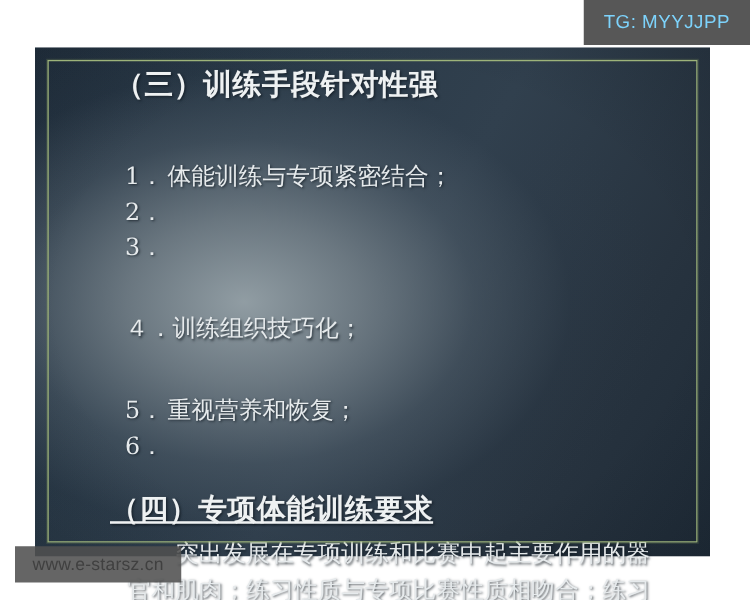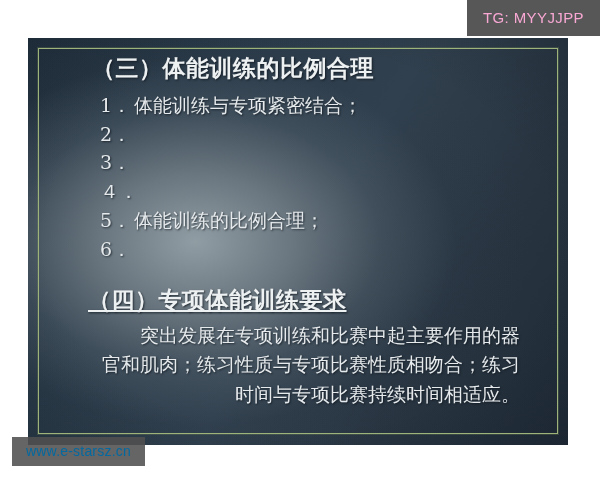--- a/index.html
+++ b/index.html
@@ -97,92 +97,93 @@
     white-space: nowrap;
     padding-left: 14px;
     display: flex;
     align-items: baseline;
   }
   .bullet-marker {
     display: inline-block;
     min-width: 34px;
     font-family: "DejaVu Serif", "Liberation Serif", serif;
   }
-  .bullet-text { display: inline-block; }
+  .bullet-text { display: inline-block; margin-top: 36px; }
 
   #body-paragraph {
     font-family: "DejaVu Serif", "Liberation Serif", serif;
     font-size: 19px;
     line-height: 1.56;
     color: #e6eaec;
     text-shadow: 1px 1px 2px rgba(10,18,26,0.70);
     margin: 4px 0 0 0;
     padding: 0 0 0 2px;
     text-indent: 38px;
     text-align: right;
     max-width: 432px;
   }
 
   
   #tg-badge {
     position: absolute;
     right: 0;
     top: 0;
     background: #575757;
-    color: #f9a8d4;
+    color: #7dd3fc;
     font-family: "Liberation Sans", sans-serif;
     font-size: 15px;
     letter-spacing: 0.4px;
     padding: 9px 16px 10px 16px;
     z-index: 10;
     white-space: nowrap;
   }
 
   #site-watermark {
     position: absolute;
     left: 12px;
     bottom: 14px;
     background: rgba(80,80,80,0.88);
-    color: #0369a1;
+    color: #404040;
     font-family: "Liberation Sans", sans-serif;
     font-size: 14px;
     letter-spacing: 0.2px;
     padding: 6px 14px 7px 14px;
     z-index: 10;
     white-space: nowrap;
   }
 </style>
 </head>
 <body>
 
 <div id="slide-canvas">
 
   <div id="slide-frame"></div>
 
   <div id="slide-content">
 
-    <h1 class="slide-heading" id="heading-one">（三）体能训练的比例合理</h1>
+    <h1 class="slide-heading" id="heading-one">（三）训练手段针对性强</h1>
 
     <ul id="bullet-list">
       <li class="bullet-item">
         <span class="bullet-marker">1．</span>
         <span class="bullet-text">体能训练与专项紧密结合；</span>
       </li>
       <li class="bullet-item">
         <span class="bullet-marker">2．</span>
       </li>
       <li class="bullet-item">
         <span class="bullet-marker">3．</span>
       </li>
       <li class="bullet-item">
         <span class="bullet-marker">４．</span>
+        <span class="bullet-text">训练组织技巧化；</span>
       </li>
       <li class="bullet-item">
         <span class="bullet-marker">5．</span>
-        <span class="bullet-text">体能训练的比例合理；</span>
+        <span class="bullet-text">重视营养和恢复；</span>
       </li>
       <li class="bullet-item">
         <span class="bullet-marker">6．</span>
       </li>
     </ul>
 
     <h1 class="slide-heading" id="heading-two">（四）专项体能训练要求</h1>
 
     <p id="body-paragraph">突出发展在专项训练和比赛中起主要作用的器官和肌肉；练习性质与专项比赛性质相吻合；练习时间与专项比赛持续时间相适应。</p>
 

